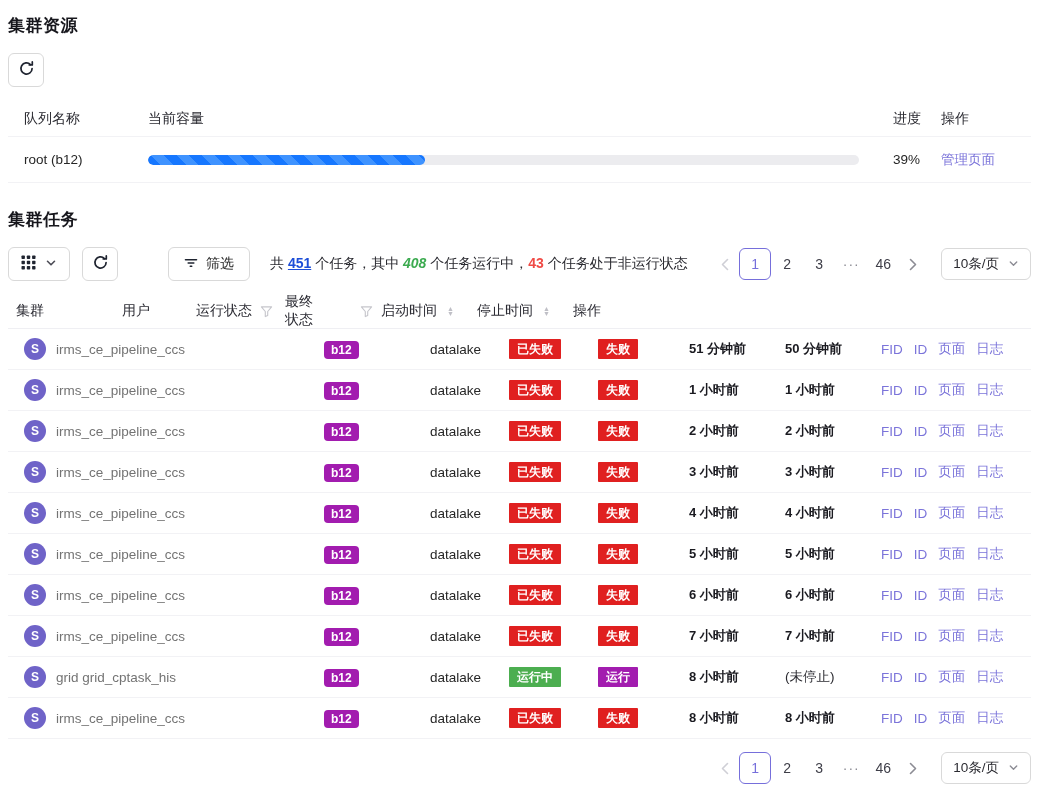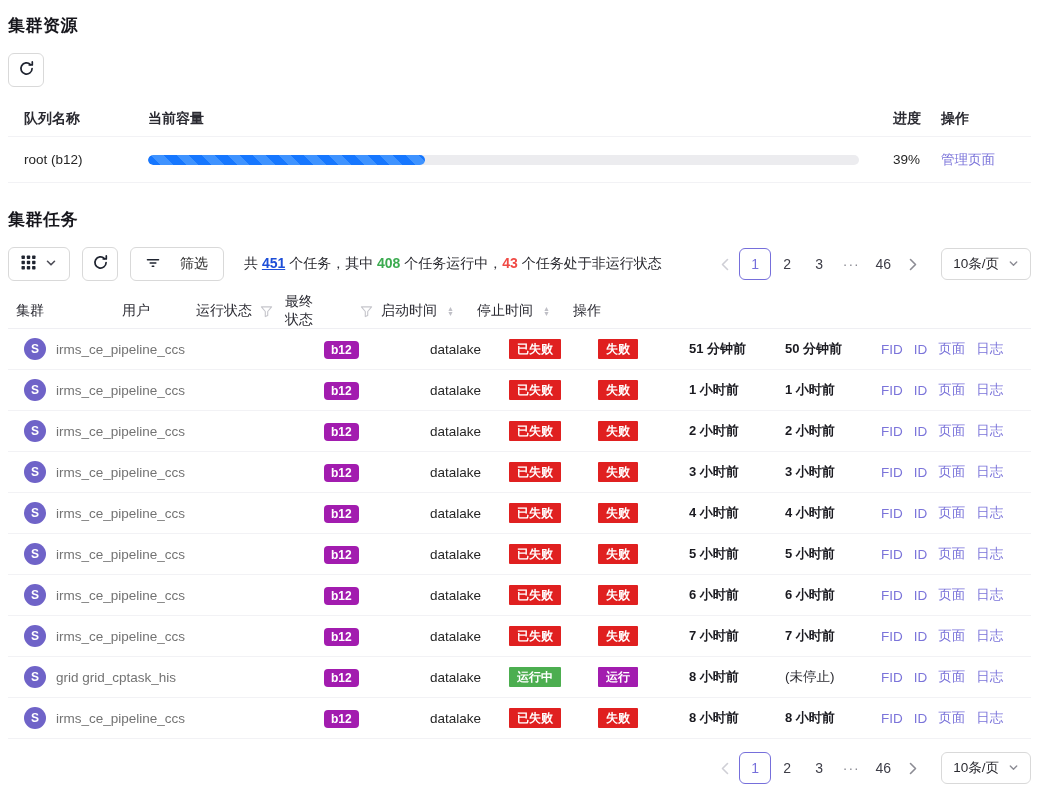--- a/index.html
+++ b/index.html
@@ -10,42 +10,42 @@
     color: #262626; font-size: 14px;
   }
   .section-title { font-size: 17px; font-weight: 700; color: #17171d; letter-spacing: .5px; }
   .btn {
     display: inline-flex; align-items: center; justify-content: center;
     border: 1px solid #d9d9d9; border-radius: 6px; background: #fff;
     height: 34px; cursor: pointer;
   }
   .icon-btn { width: 36px; }
   .grid-btn { width: 62px; gap: 9px; }
-  .filter-btn { padding: 16px 15px; gap: 20px; font-size: 14px; color: #1f1f1f; }
+  .filter-btn { padding: 16px 15px; gap: 8px; font-size: 14px; color: #1f1f1f; margin-left: 38px; }
   .mt16 { margin-top: 16px; }
 
   
   .res-head, .res-row { display: flex; align-items: center; }
-  .res-head { height: 36px; margin-top: 14px; border-bottom: 1px solid #f2f2f5; font-weight: 700; color: #2a2a31; }
+  .res-head { height: 36px; margin-top: 14px; border-bottom: 1px solid #f2f2f5; font-weight: 400; color: #2a2a31; }
   .res-row { height: 46px; border-bottom: 1px solid #f2f2f5; }
   .rc1 { width: 140px; padding-left: 16px; font-size: 13.5px; }
   .res-head .rc1 { font-size: 14px; }
   .rc2 { flex: 1; padding-right: 12px; }
   .rc3 { width: 64px; padding-left: 22px; font-size: 13.5px; }
   .res-head .rc3 { font-size: 14px; }
   .rc4 { width: 96px; padding-left: 6px; }
   .pbar { width: 100%; height: 10px; border-radius: 5px; background: #ececef; overflow: hidden; }
   .pbar-fill { height: 100%; border-radius: 5px;
     background: repeating-linear-gradient(45deg,#1677ff 0 9px,#3f93ff 9px 18px); }
 
   .section2 { margin-top: 25px; }
   .toolbar { display: flex; align-items: center; margin-top: 16px; gap: 12px; }
   .summary { margin-left: 8px; font-size: 14px; color: #29292f; }
   .num { font-weight: 600; }
-  .num-blue { color: #1d4ed8; text-decoration: underline; } .num-green { color: #3cab50; } .num-red { color: #f04a45; }
+  .num-blue { color: #1d4ed8; text-decoration: underline; } .num-green { color: #3cab50; font-style: italic; } .num-red { color: #f04a45; }
 
   .pager { display: flex; align-items: center; margin-left: auto; }
   .pager.bottom { margin-top: 13px; justify-content: flex-end; }
   .page-nav { min-width: 28px; height: 32px; display: flex; align-items: center; justify-content: center; cursor: pointer; }
   .page-nav.disabled { color: #cfcfd6; cursor: default; }
   .page-nav.enabled { color: #8c8c94; }
   .page-item { min-width: 32px; height: 32px; display: flex; align-items: center; justify-content: center;
     font-size: 14px; color: #3e3e48; border-radius: 6px; cursor: pointer; }
   .page-item.active { border: 1px solid #766fdb; color: #766fdb; font-weight: 500; background: #fff; }
   .page-item.ellipsis { color: #8c8c94; letter-spacing: 1px; }

